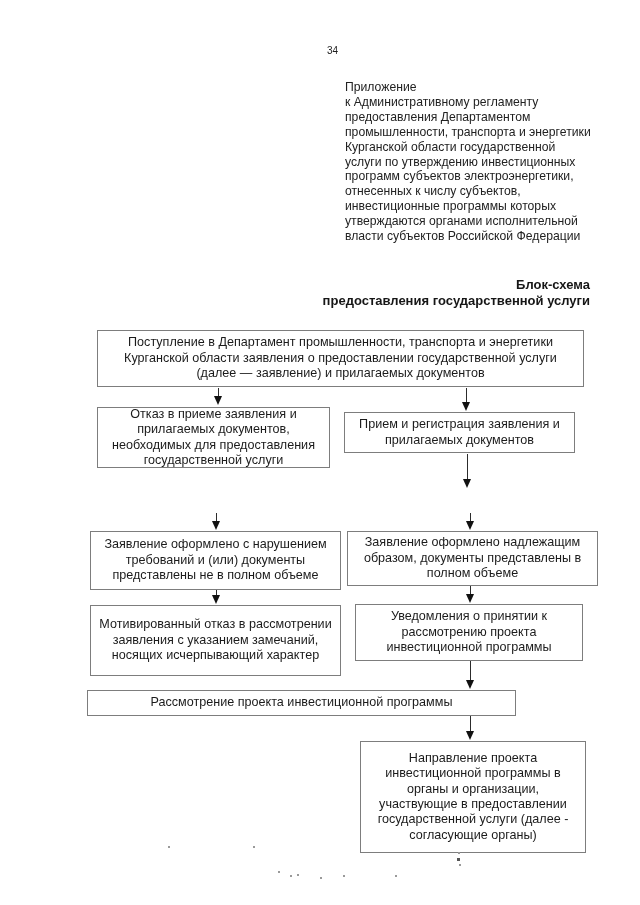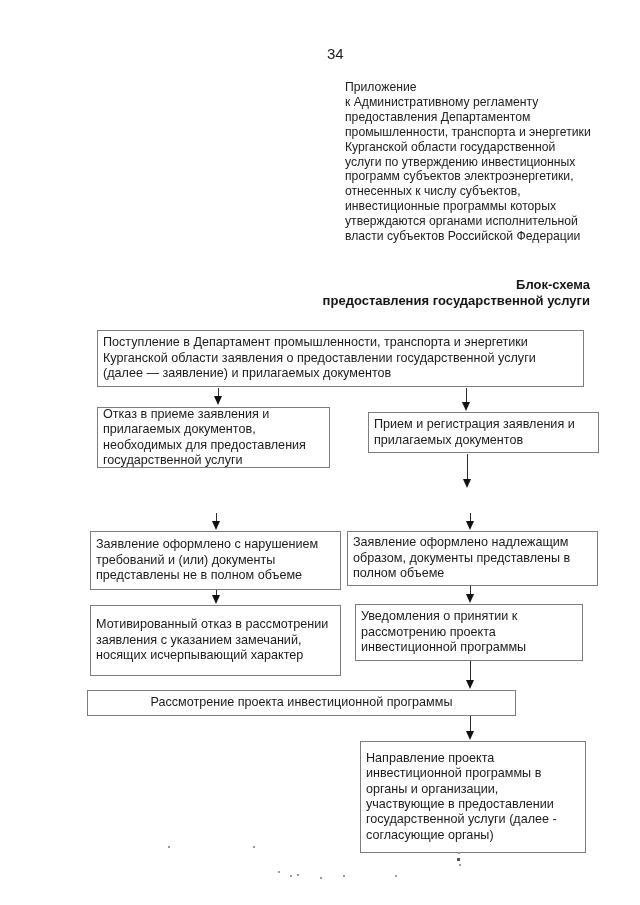--- a/index.html
+++ b/index.html
@@ -9,21 +9,21 @@
     height: 905px;
     margin: 0 auto;
     background: #ffffff;
     font-family: "Liberation Sans", sans-serif;
     color: #1e1e1e;
     overflow: hidden;
   }
   .page-number {
     position: absolute;
     left: 327px; top: 45px;
-    font-size: 15px;
+    font-size: 10px;
   }
   .appendix {
     position: absolute;
     left: 345px; top: 80px;
     width: 275px;
     font-size: 12.2px;
     line-height: 14.9px;
     white-space: pre-line;
     color: #222222;
   }
@@ -39,20 +39,21 @@
     color: #161616;
   }
   .fbox {
     position: absolute;
     box-sizing: border-box;
     border: 1px solid #7d7d7d;
     background: #ffffff;
     display: flex;
     align-items: center;
     justify-content: center;
+    text-align: center;
     font-size: 12.6px;
     line-height: 15.4px;
     padding: 2px 5px;
     color: #1b1b1b;
   }
   .arrow { position: absolute; width: 0; }
   .arrow .shaft {
     position: absolute;
     left: -0.5px; top: 0;
     width: 1px;
@@ -93,21 +94,21 @@
 утверждаются органами исполнительной
 власти субъектов Российской Федерации</div>
 
   <div class="chart-title">Блок-схема
 предоставления государственной услуги</div>
 
   <div class="fbox" style="left:97px; top:330px; width:487px; height:57px;">Поступление в Департамент промышленности, транспорта и энергетики Курганской области заявления о предоставлении государственной услуги (далее — заявление) и прилагаемых документов</div>
 
   <div class="fbox" style="left:97px; top:407px; width:233px; height:61px;">Отказ в приеме заявления и прилагаемых документов, необходимых для предоставления государственной услуги</div>
 
-  <div class="fbox" style="left:368px; top:412px; width:231px; height:41px;">Прием и регистрация заявления и прилагаемых документов</div>
+  <div class="fbox" style="left:344px; top:412px; width:231px; height:41px;">Прием и регистрация заявления и прилагаемых документов</div>
 
 
   <div class="fbox" style="left:90px; top:531px; width:251px; height:59px;">Заявление оформлено с нарушением требований и (или) документы представлены не в полном объеме</div>
 
   <div class="fbox" style="left:347px; top:531px; width:251px; height:55px;">Заявление оформлено надлежащим образом, документы представлены в полном объеме</div>
 
   <div class="fbox" style="left:355px; top:604px; width:228px; height:57px;">Уведомления о принятии к рассмотрению проекта инвестиционной программы</div>
 
   <div class="fbox" style="left:90px; top:605px; width:251px; height:71px;">Мотивированный отказ в рассмотрении заявления с указанием замечаний, носящих исчерпывающий характер</div>
 

